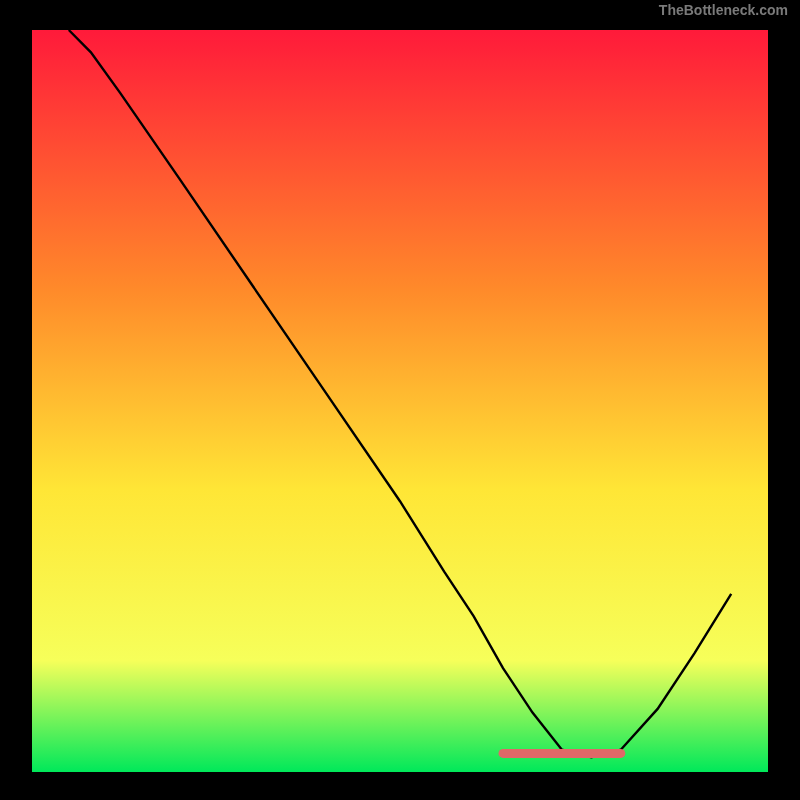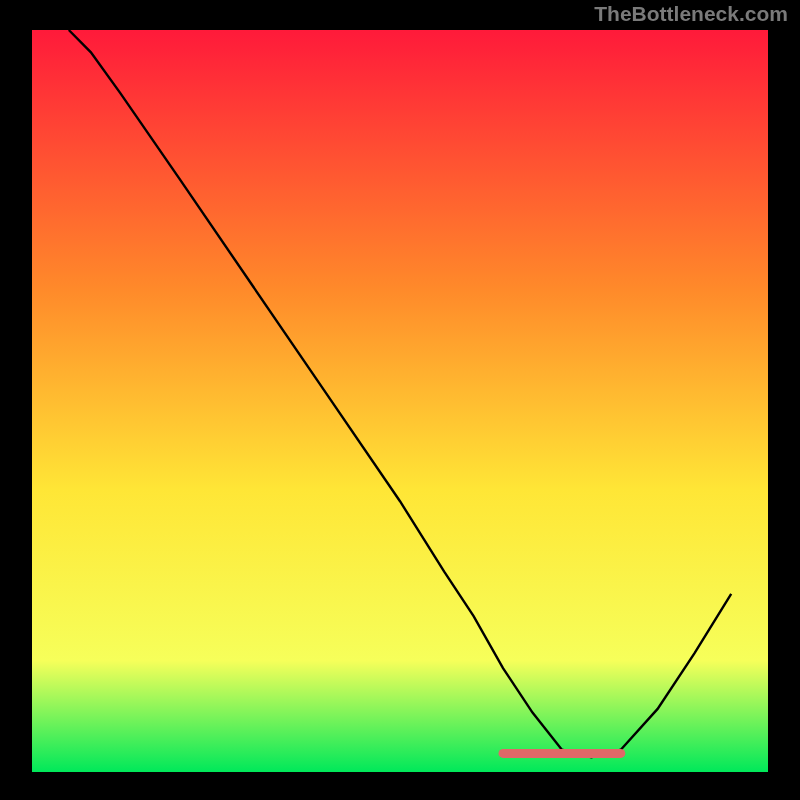--- a/index.html
+++ b/index.html
@@ -13,21 +13,21 @@
   .container {
     position: relative;
     width: 800px;
     height: 800px;
   }
   .watermark {
     position: absolute;
     top: 2px;
     right: 12px;
     font-family: Arial, Helvetica, sans-serif;
-    font-size: 21px;
+    font-size: 14px;
     font-weight: bold;
     color: #7a7a7a;
     letter-spacing: 0px;
     z-index: 10;
   }
   svg.chart {
     position: absolute;
     top: 0;
     left: 0;
   }

